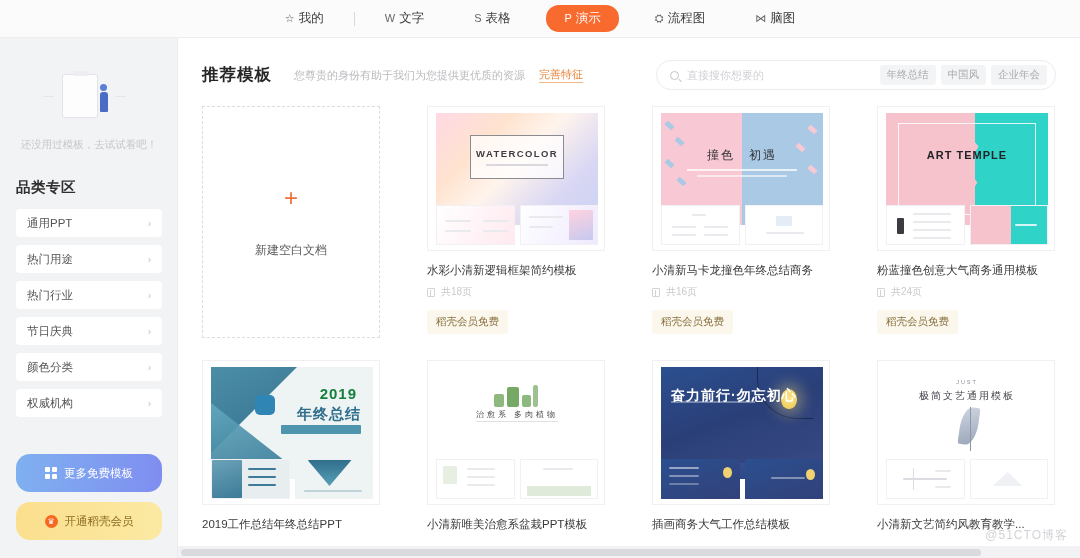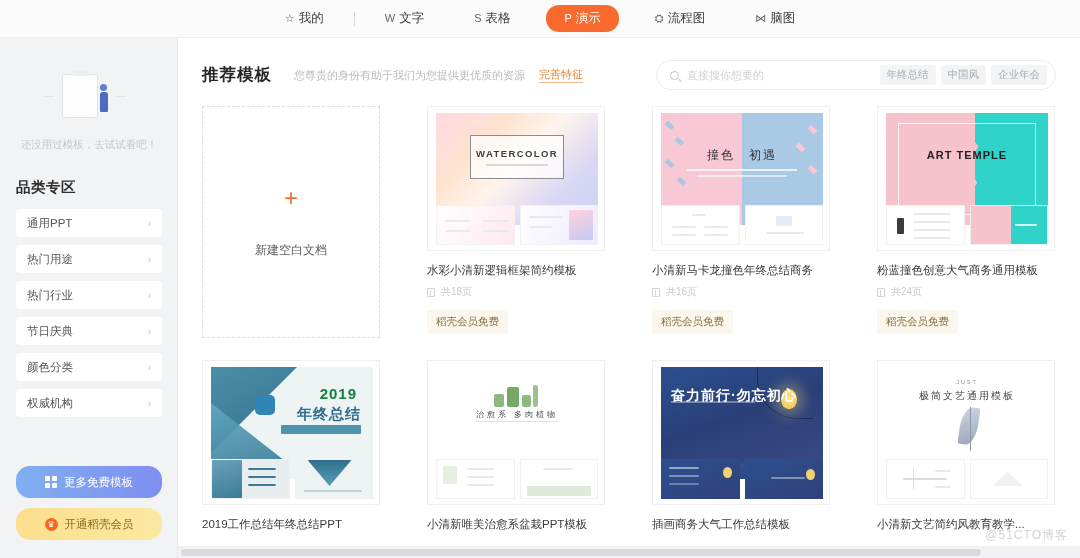--- a/index.html
+++ b/index.html
@@ -61,21 +61,21 @@
   .cat-list { margin-top: 12px; display: flex; flex-direction: column; gap: 8px; }
   .cat-item {
     height: 28px; background: #fff; border-radius: 4px;
     display: flex; align-items: center; justify-content: space-between;
     padding: 0 11px; font-size: 11.5px; color: #555; cursor: pointer;
   }
   .cat-item .chev { color: #c2c3c7; font-size: 10px; }
 
   .side-bottom { position: absolute; left: 16px; bottom: 18px; width: 146px; }
   .pill {
-    height: 32px; border-radius: 14px; display: flex; align-items: center; justify-content: center;
+    height: 38px; border-radius: 14px; display: flex; align-items: center; justify-content: center;
     gap: 7px; font-size: 11.5px; cursor: pointer; margin-top: 10px;
   }
   .pill-blue { background: linear-gradient(90deg,#7fb0f0,#7f8ef0); color: #fff; }
   .pill-yellow { background: linear-gradient(90deg,#fbdf8e,#fbe9a2); color: #8a6b20; }
   .grid-ico { display: grid; grid-template-columns: 5px 5px; grid-gap: 2px; }
   .grid-ico i { width: 5px; height: 5px; background: #fff; border-radius: 1px; display: block; }
   .crown-ico {
     width: 13px; height: 13px; border-radius: 50%;
     background: #f4691f; color: #fff; font-size: 8px;
     display: flex; align-items: center; justify-content: center;

